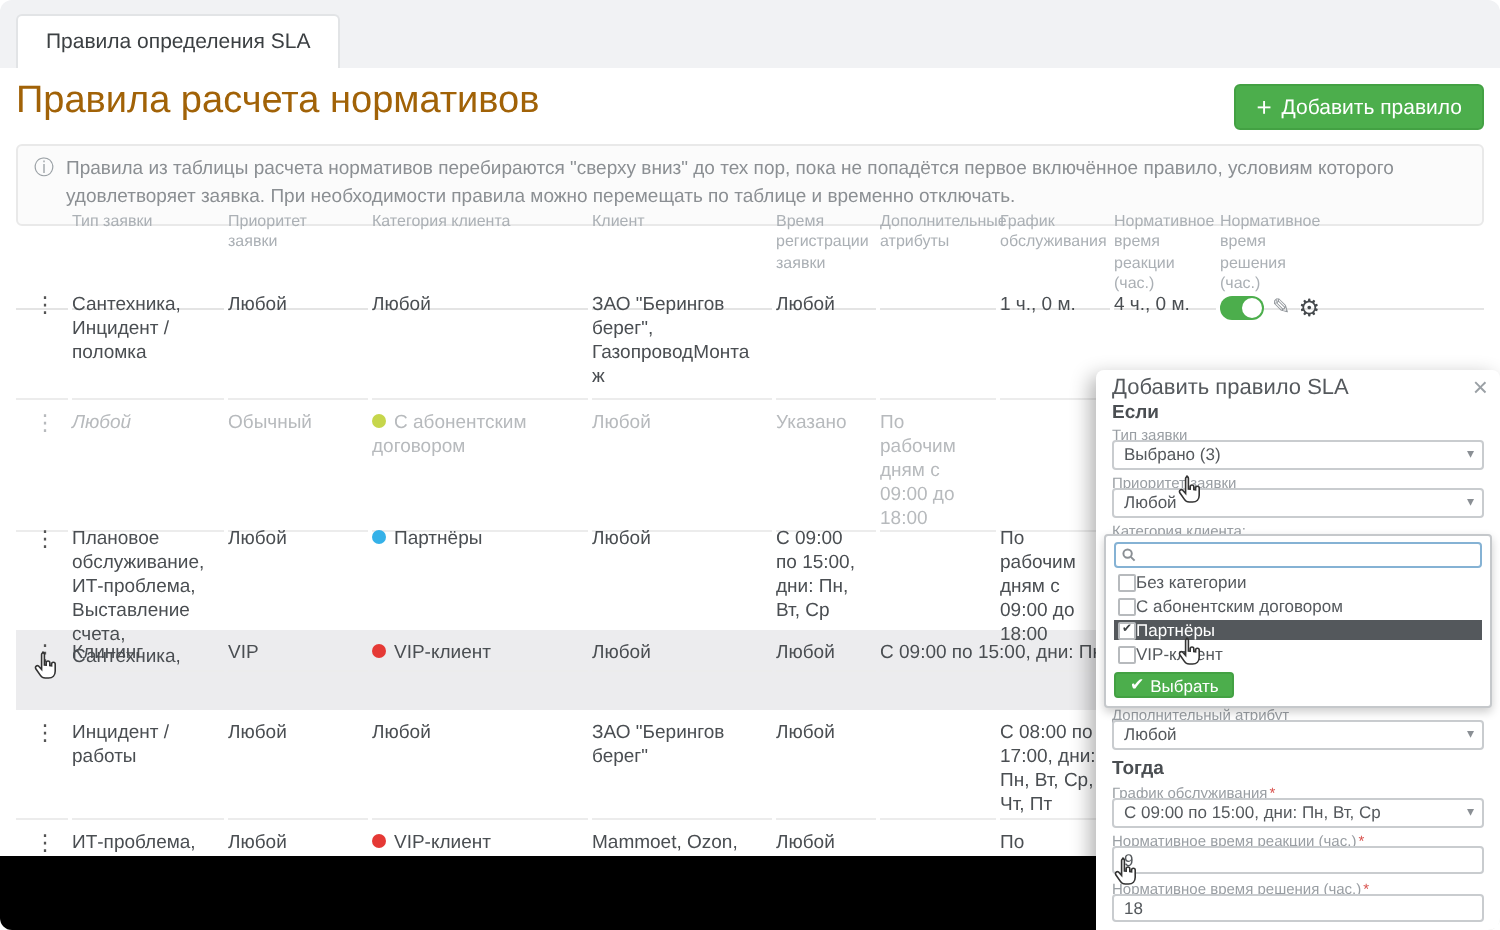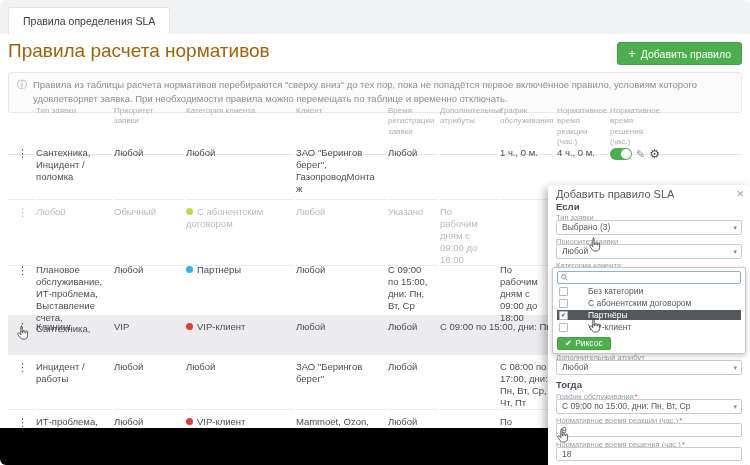--- a/index.html
+++ b/index.html
@@ -45,21 +45,21 @@
   .m-close{position:absolute;right:6px;top:1px;left:auto;font-size:13px;color:#9aa0a5;cursor:pointer;}
   .m-sec{font-size:9.5px;font-weight:700;color:#4a4e52;}
   .m-lbl{font-size:7.5px;color:#999ea3;}
   .req{color:#d9534f;margin-left:1px;}
   .m-select{height:13px;border:1px solid #c9cccf;border-radius:2px;background:#fff;font-size:8.5px;color:#55595d;line-height:13px;padding:0 5px;position:absolute;left:8px;right:8px;cursor:pointer;}
   .m-select .caret{position:absolute;right:4px;top:0;font-size:7px;color:#8a8f94;}
   .m-input{height:12px;border:1px solid #c9cccf;border-radius:2px;background:#fff;font-size:8.5px;color:#55595d;line-height:12px;padding:0 5px;position:absolute;left:8px;right:8px;cursor:text;}
   .dropdown{position:absolute;left:4px;right:4px;top:82px;background:#fff;border:1px solid #c5c8cb;border-radius:2px;box-shadow:0 2px 5px rgba(0,0,0,.2);padding:3px 4px;z-index:2;}
   .search{height:11px;border:1px solid #85b2d4;border-radius:2px;display:flex;align-items:center;padding:0 3px;gap:3px;cursor:text;}
   .search svg{flex:none;}
-  .opt{height:10px;display:flex;align-items:center;gap:20px;font-size:8.5px;color:#55595d;padding:0 2px;margin-top:2px;cursor:pointer;}
+  .opt{height:10px;display:flex;align-items:center;gap:0;font-size:8.5px;color:#55595d;padding:0 2px;margin-top:2px;cursor:pointer;}
   .opt.sel{background:#54585c;color:#fff;}
   .cb{width:7px;height:7px;border:1px solid #b7babd;border-radius:1px;background:#fff;flex:none;font-size:6px;line-height:7px;text-align:center;color:#3c4043;}
   .btn-choose{margin-top:3px;height:13px;background:#4cae4c;border:1px solid #43a143;border-radius:2px;color:#fff;font-size:8.5px;display:inline-flex;align-items:center;gap:3px;padding:0 7px;font-family:inherit;cursor:pointer;}
   
   .cursor{position:absolute;z-index:50;pointer-events:none;}
 </style>
 </head>
 <body>
 
 <div class="page">
@@ -223,21 +223,21 @@
       <div class="opt sel">
         <span class="cb">✔</span>
         <span>Партнёры</span>
       </div>
       <div class="opt">
         <span class="cb"></span>
         <span>VIP-клиент</span>
       </div>
       <button class="btn-choose">
         <span>✔</span>
-        <span>Риксос</span>
+        <span>Выбрать</span>
       </button>
     </div>
 
     <div class="m-abs m-lbl" style="top:168px">Дополнительный атрибут</div>
     <div class="m-select" style="top:175px">
       <span>Любой</span>
       <span class="caret">▾</span>
     </div>
 
     <div class="m-abs m-sec" style="top:194px">Тогда</div>

